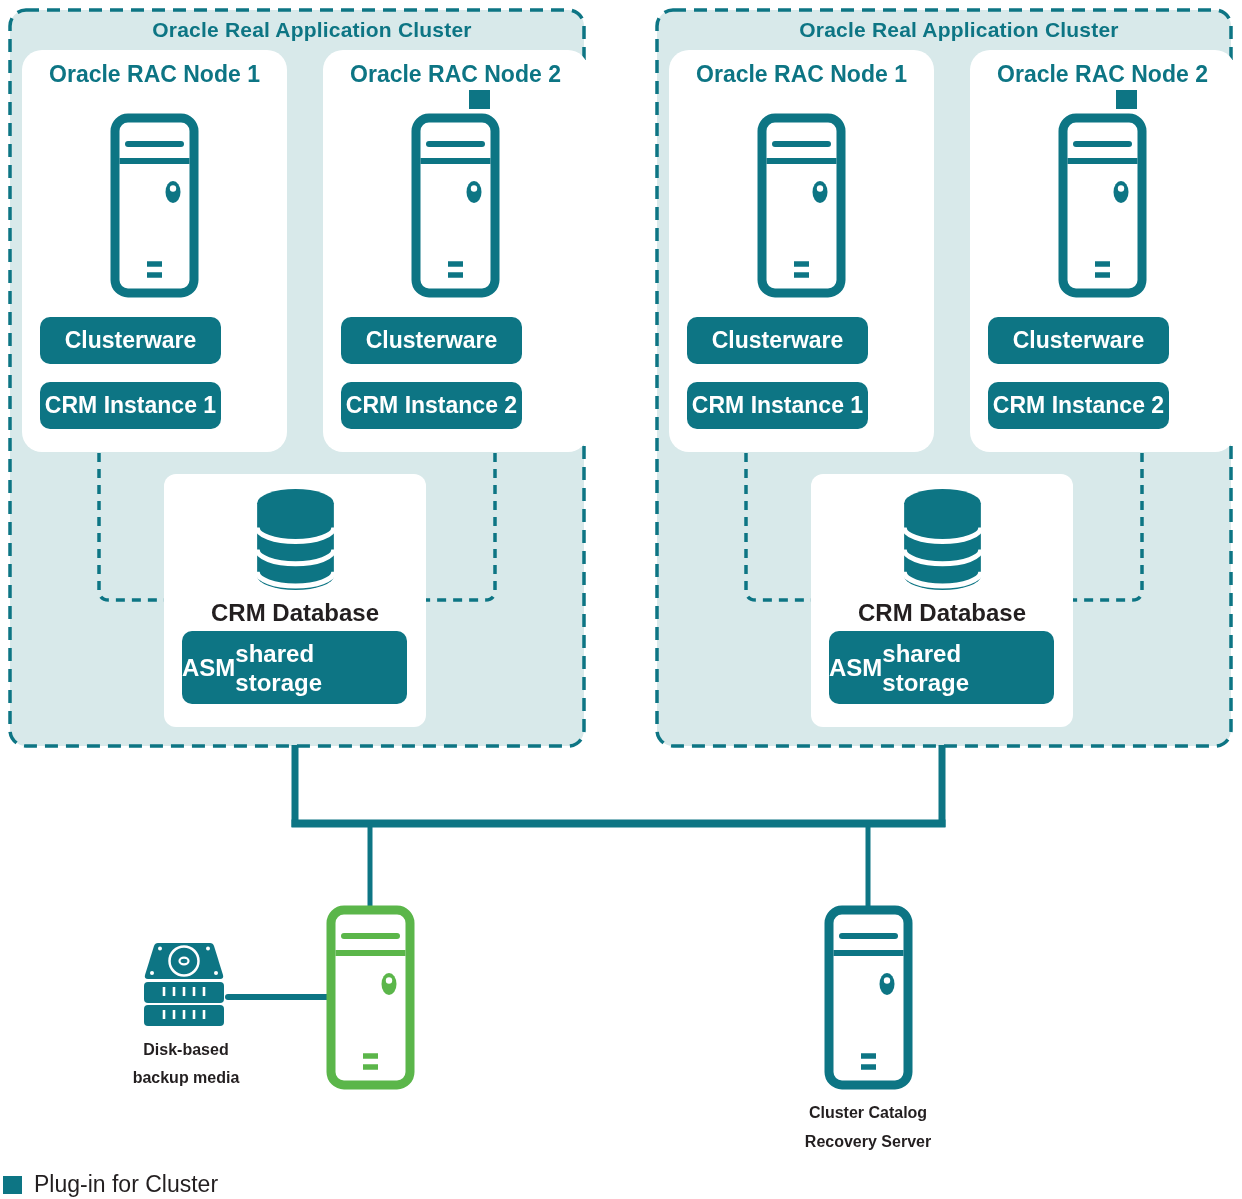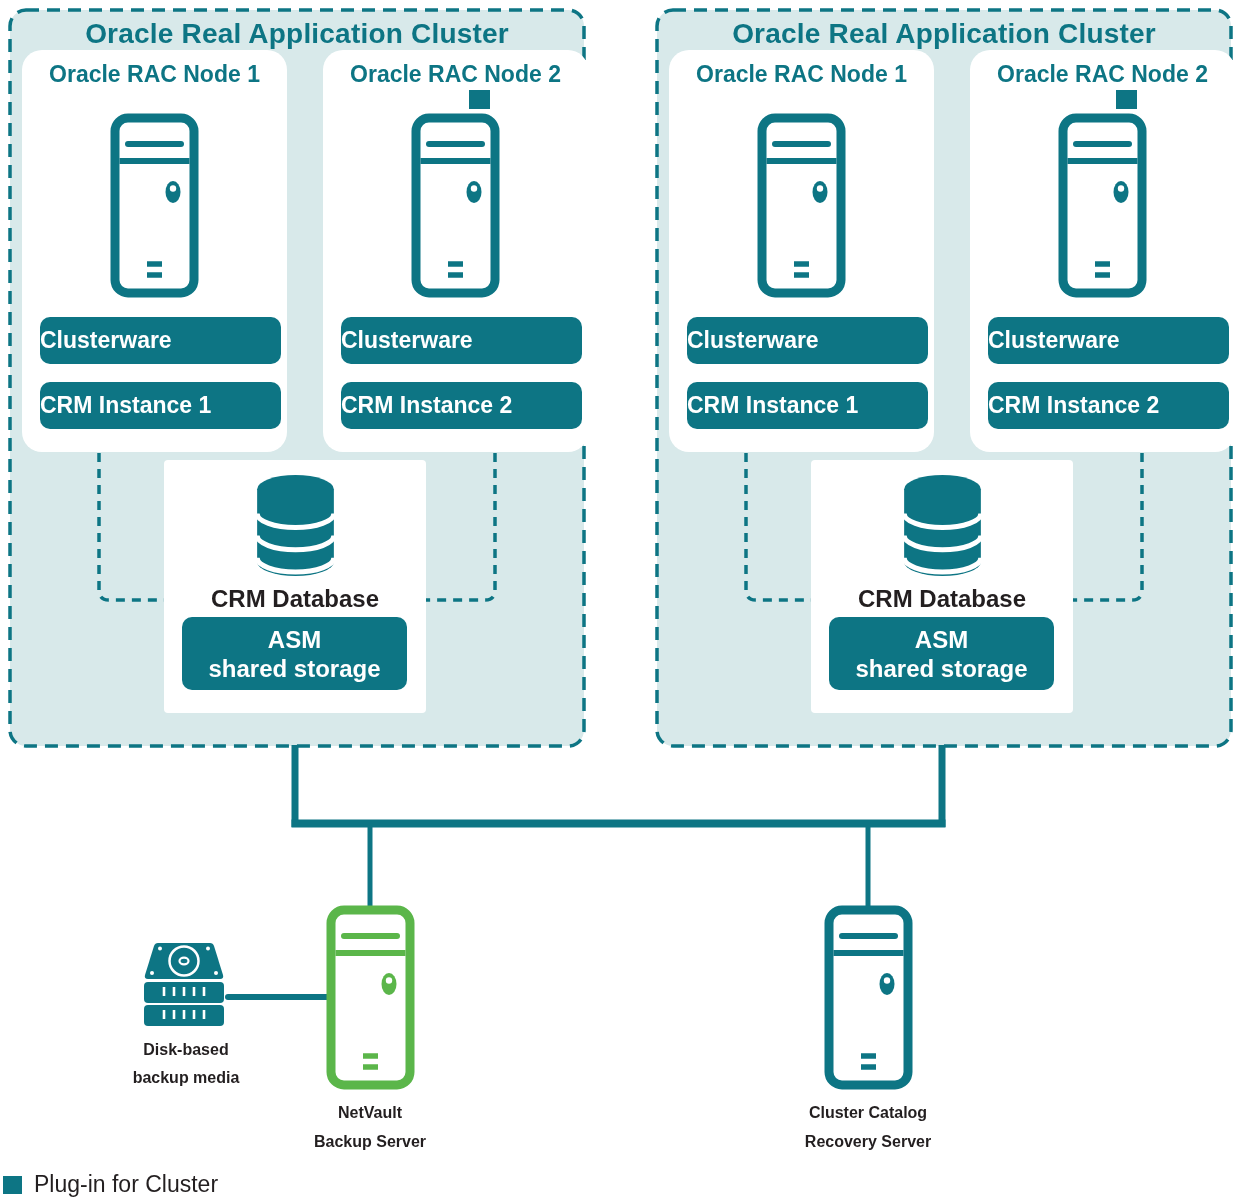--- a/index.html
+++ b/index.html
@@ -5,52 +5,52 @@
   html,body{margin:0;padding:0;background:#fff;}
   .canvas{
     position:relative;width:1242px;height:1199px;background:#ffffff;
     font-family:"Liberation Sans","DejaVu Sans",sans-serif;overflow:hidden;
   }
   .underlay{position:absolute;left:0;top:0;z-index:0;}
   .cluster{position:absolute;top:8px;width:578px;height:740px;z-index:1;}
   .cluster-0{left:8px;}
   .cluster-1{left:655px;}
   .cluster-title{
-    position:absolute;top:10px;left:0;width:100%;text-align:center;
-    font-size:28px;font-weight:bold;color:#0d7584;letter-spacing:0.2px;
+    position:absolute;top:10px;left:15px;width:100%;text-align:center;
+    font-size:21px;font-weight:bold;color:#0d7584;letter-spacing:0.2px;
   }
   .node{
     position:absolute;top:42px;width:265px;height:402px;background:#fff;border-radius:20px;
   }
   .node-a{left:14px;}
   .node-b{left:315px;}
   .node-title{
     position:absolute;top:11px;left:0;width:100%;text-align:center;
     font-size:23px;font-weight:bold;color:#0d7584;
   }
   .node-server{position:absolute;left:88px;top:63px;width:89px;height:185px;color:#0d7584;}
   .icon-svg{display:block;width:100%;height:100%;}
   .plugin-marker{position:absolute;left:146px;top:40px;width:21px;height:19px;background:#0d7584;}
   .nbtn{
-    position:absolute;left:18px;width:241px;height:47px;background:#0d7584;border-radius:10px;
-    color:#ffffff;font-size:23px;font-weight:bold;line-height:47px;
+    position:absolute;left:18px;width:181px;height:47px;background:#0d7584;border-radius:10px;
+    color:#ffffff;font-size:23px;font-weight:bold;text-align:center;line-height:47px;
   }
   .nbtn-1{top:267px;}
   .nbtn-2{top:332px;}
   .dbbox{
-    position:absolute;left:156px;top:452px;width:262px;height:253px;background:#fff;border-radius:4px;
+    position:absolute;left:156px;top:466px;width:262px;height:253px;background:#fff;border-radius:12px;
   }
   .db-icon{position:absolute;left:90px;top:13px;width:83px;height:105px;color:#0d7584;}
   .db-label{
     position:absolute;top:125px;left:0;width:100%;text-align:center;
     font-size:24px;font-weight:bold;color:#231f20;
   }
   .asm{
     position:absolute;left:18px;top:157px;width:225px;height:73px;background:#0d7584;border-radius:10px;
-    display:flex;flex-direction:column;justify-content:center;align-items:center;
+    display:flex;flex-direction:row;justify-content:center;align-items:center;
     color:#fff;font-size:24px;font-weight:bold;line-height:29px;
   }
   .bottom-item{position:absolute;z-index:1;}
   .nv-server{left:326px;top:905px;width:89px;height:185px;color:#5bb64a;}
   .rc-server{left:824px;top:905px;width:89px;height:185px;color:#0d7584;}
   .disk{left:143px;top:942px;width:82px;height:88px;color:#0d7584;}
   .caption{
     position:absolute;z-index:1;text-align:center;
     font-size:16px;font-weight:bold;color:#231f20;line-height:29px;
   }
@@ -215,24 +215,20 @@
   <div class="caption disk-caption">
     <div>Disk-based</div>
     <div>backup media</div>
   </div>
 
   <div class="bottom-item nv-server">
     <svg class="icon-svg">
         <use href="#sym-tower"></use>
       </svg>
   </div>
-  <div class="caption nv-caption">
-    <div>NetVault</div>
-    <div>Backup Server</div>
-  </div>
 
   <div class="bottom-item rc-server">
     <svg class="icon-svg">
         <use href="#sym-tower"></use>
       </svg>
   </div>
   <div class="caption rc-caption">
     <div>Cluster Catalog</div>
     <div>Recovery Server</div>
   </div>

